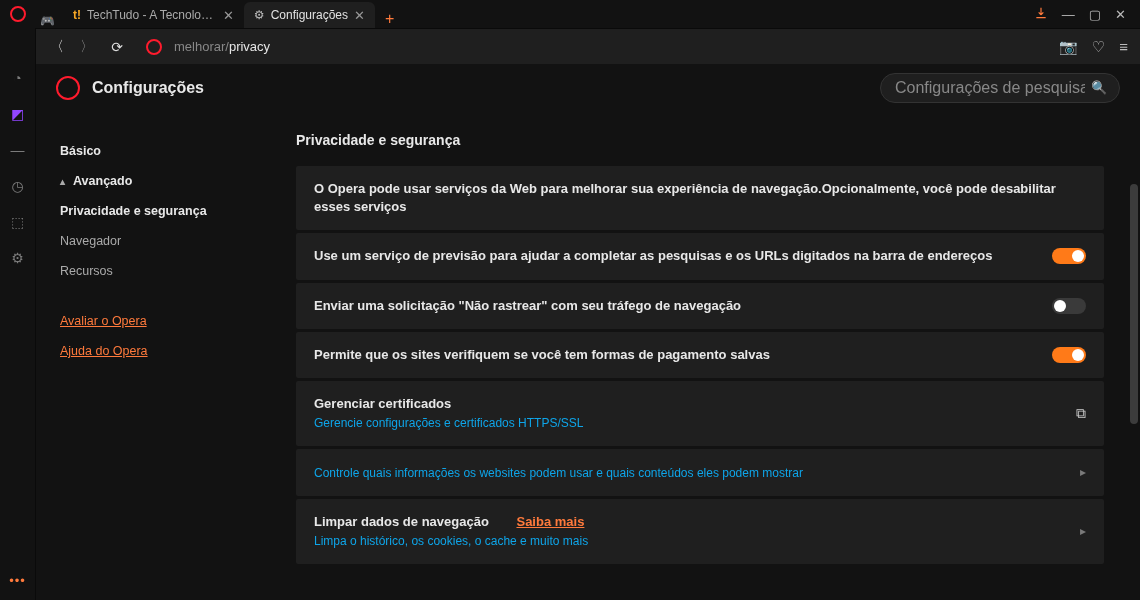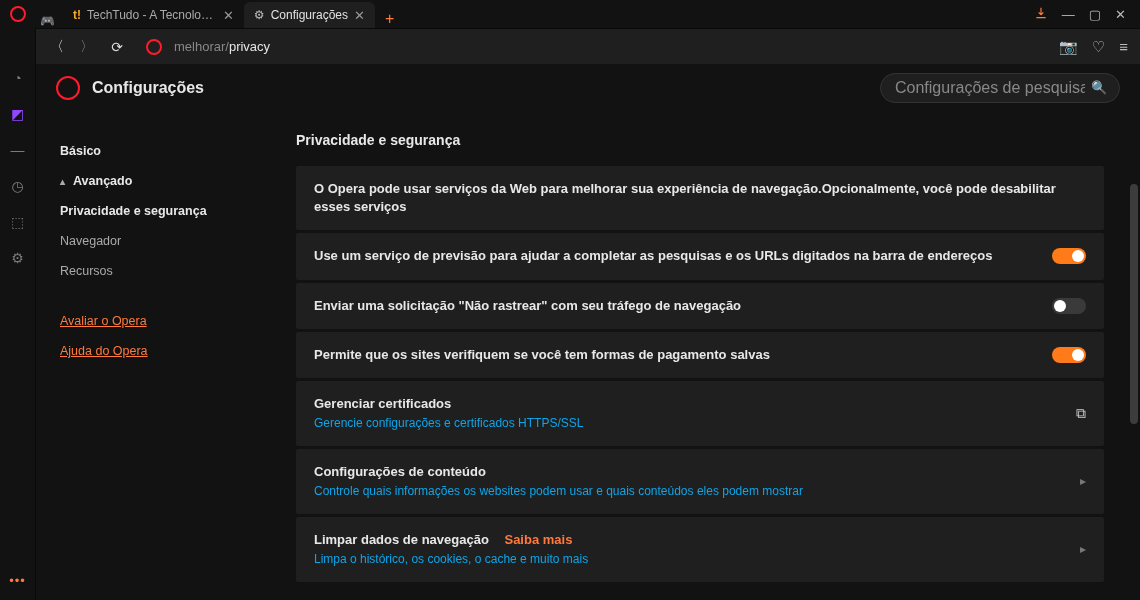--- a/index.html
+++ b/index.html
@@ -65,21 +65,21 @@
 .chev { font-size: 10px; color: #aaa; }
 
 .main { flex: 1; overflow-y: auto; padding: 20px 36px 20px 40px; }
 .section-h { font-size: 14px; font-weight: 600; color: #e8e8e8; margin-bottom: 18px; }
 
 .card-stack { display: flex; flex-direction: column; gap: 3px; }
 .card { background: #1f1f1f; border-radius: 2px; padding: 14px 18px; display: flex; align-items: center; gap: 16px; }
 .card-text { flex: 1; }
 .card-title { font-size: 13px; font-weight: 600; color: #e8e8e8; line-height: 1.4; }
 .card-sub { font-size: 12px; color: #0ea5e9; line-height: 1.4; margin-top: 2px; }
-.card-sub a, .card-title a { color: #ff7a3c; margin-left: 12px; font-weight:600; cursor:pointer; }
+.card-sub a, .card-title a { color: #ff7a3c; text-decoration: underline; margin-left: 24px; font-weight:600; cursor:pointer; }
 
 .toggle { width: 34px; height: 16px; border-radius: 10px; position: relative; flex-shrink: 0; cursor: pointer; }
 .toggle.on { background: #ff7a18; }
 .toggle.off { background: #3a3a3a; }
 .toggle .knob { width: 12px; height: 12px; border-radius: 50%; background: #fff; position: absolute; top: 2px; }
 .toggle.on .knob { right: 2px; }
 .toggle.off .knob { left: 2px; }
 
 .ext-ic { color: #ccc; font-size: 14px; cursor: pointer; flex-shrink:0; }
 .arrow-ic { color: #7a7a7a; font-size: 12px; flex-shrink:0; cursor:pointer;}
@@ -221,21 +221,20 @@
         <div class="card">
           <div class="card-text">
             <div class="card-title">Gerenciar certificados</div>
             <div class="card-sub">Gerencie configurações e certificados HTTPS/SSL</div>
           </div>
           <span class="ext-ic">⧉</span>
         </div>
 
         <div class="card">
           <div class="card-text">
-            <div class="card-title">Configurações de conteúdo</div>
             <div class="card-sub">Controle quais informações os websites podem usar e quais conteúdos eles podem mostrar</div>
           </div>
           <span class="arrow-ic">▸</span>
         </div>
 
         <div class="card">
           <div class="card-text">
             <div class="card-title">
               <span>Limpar dados de navegação</span>
               <a>Saiba mais</a>

